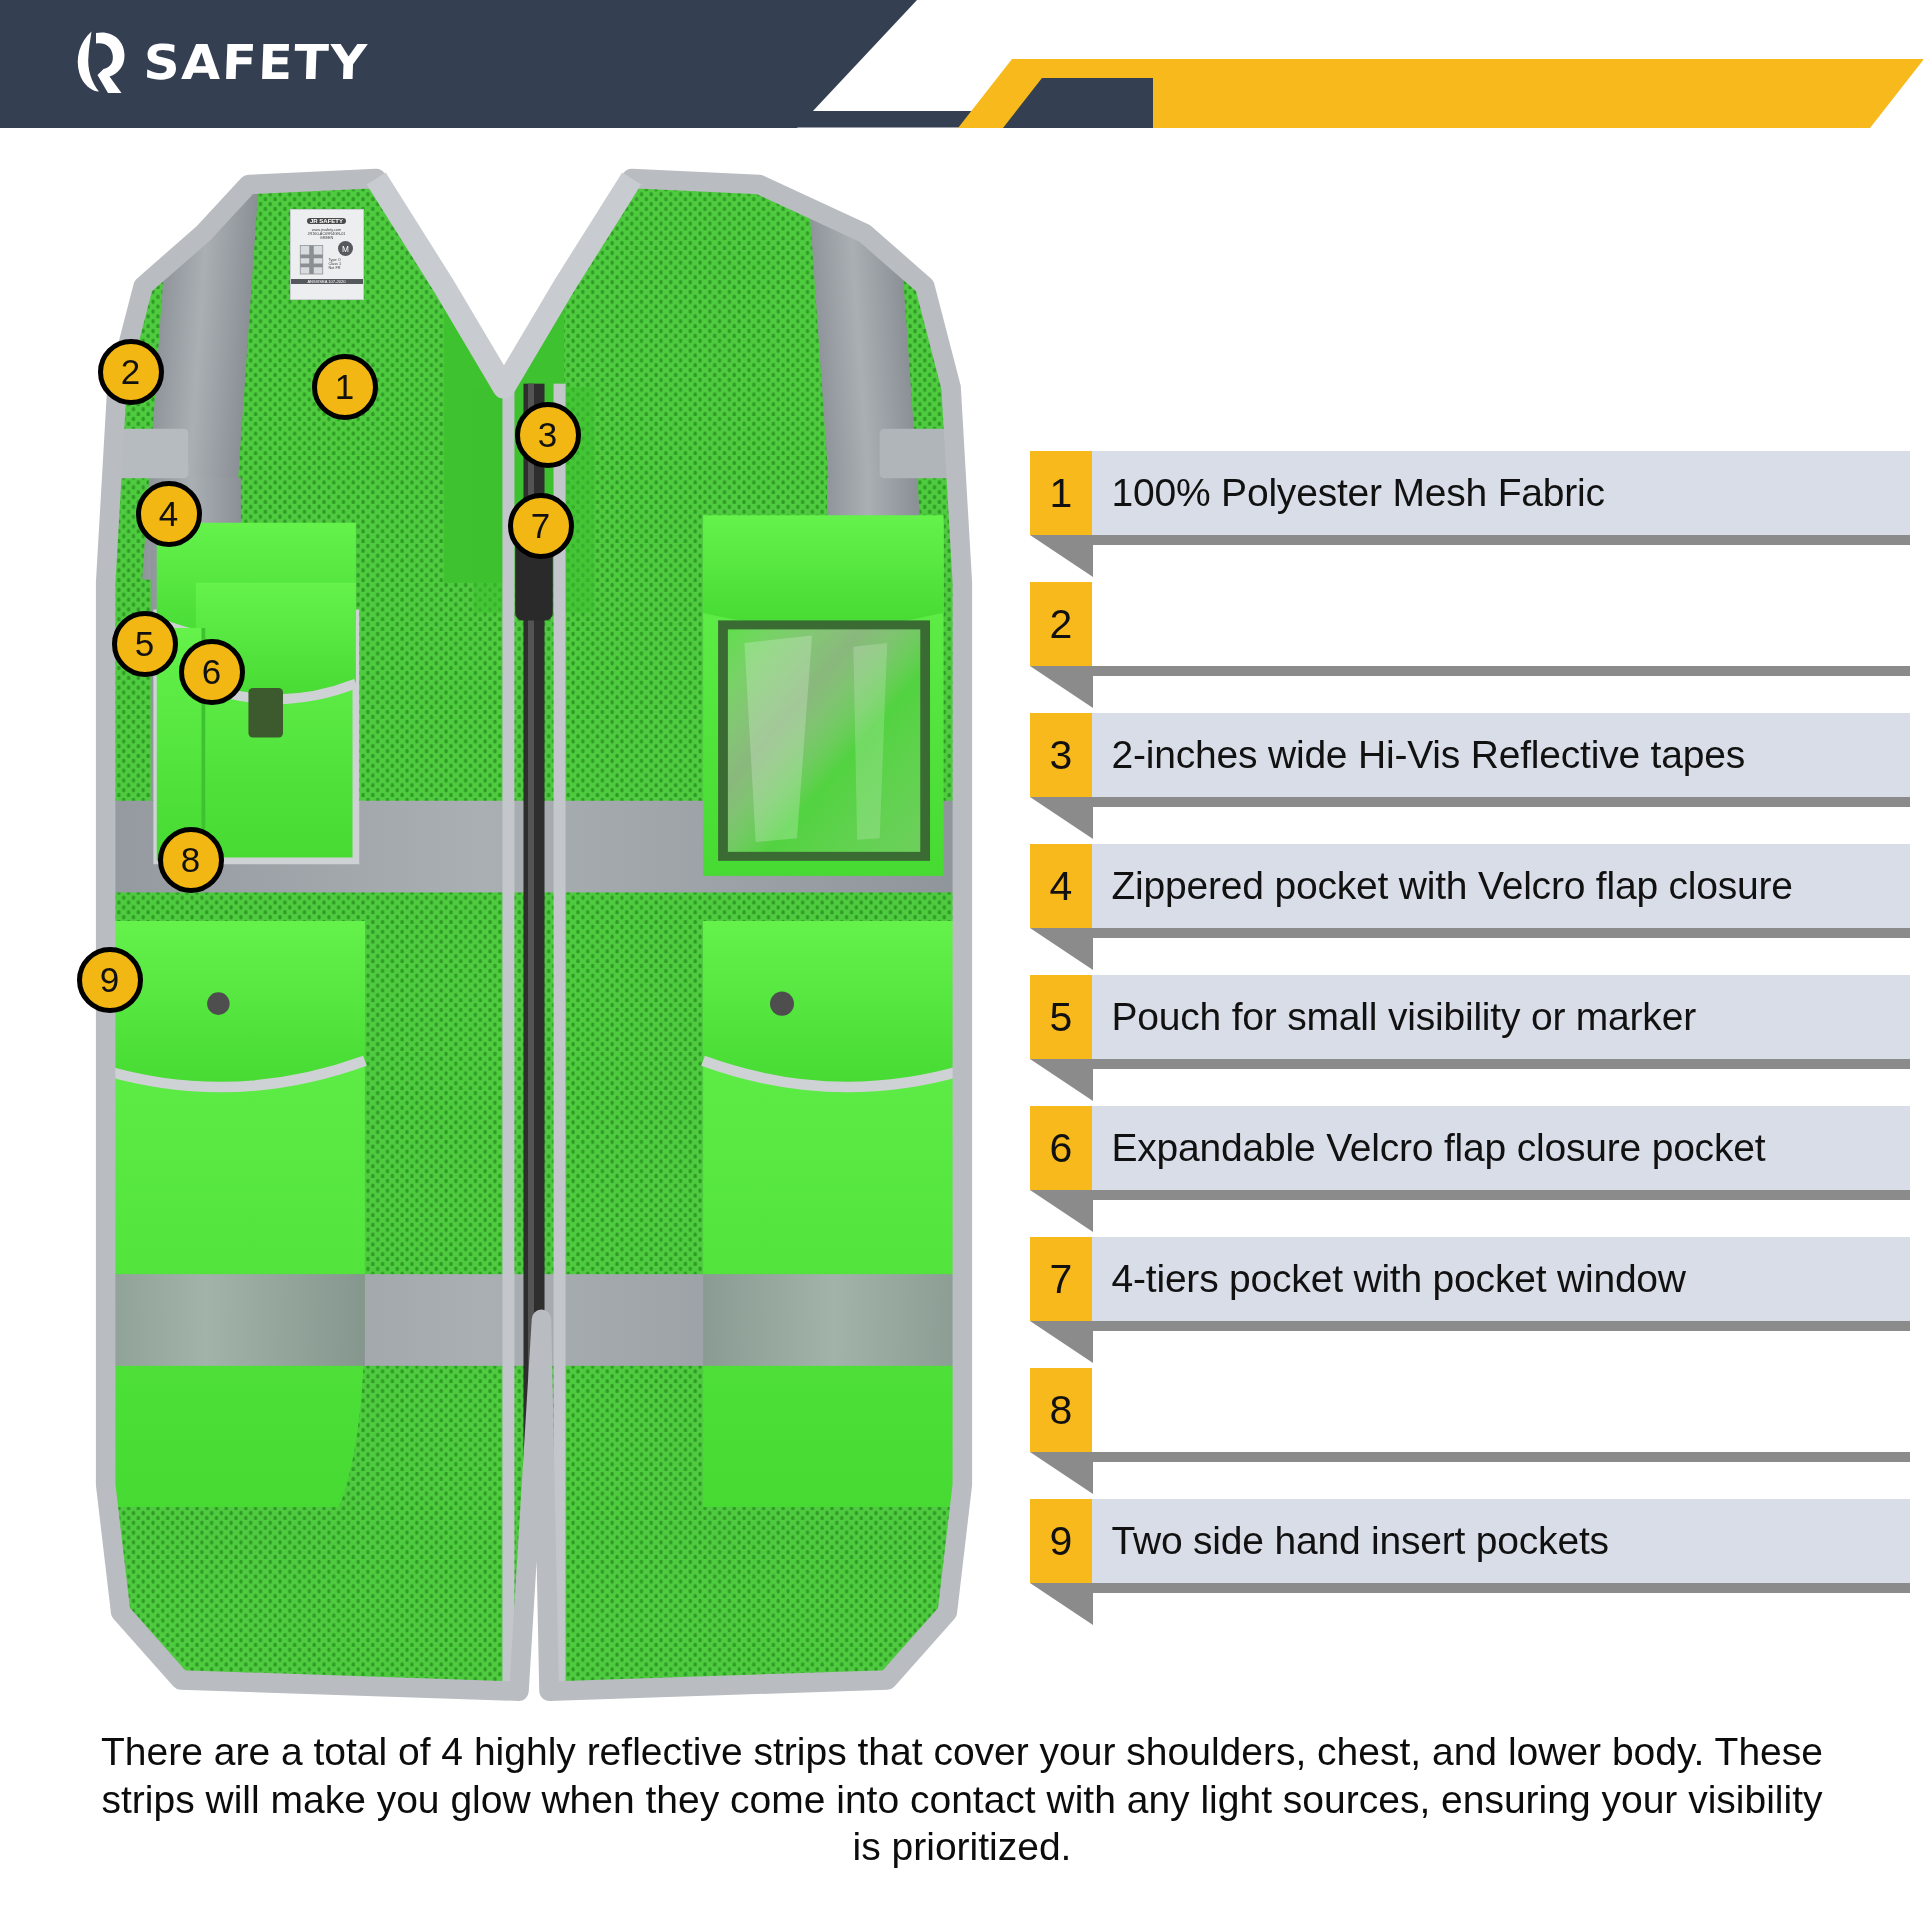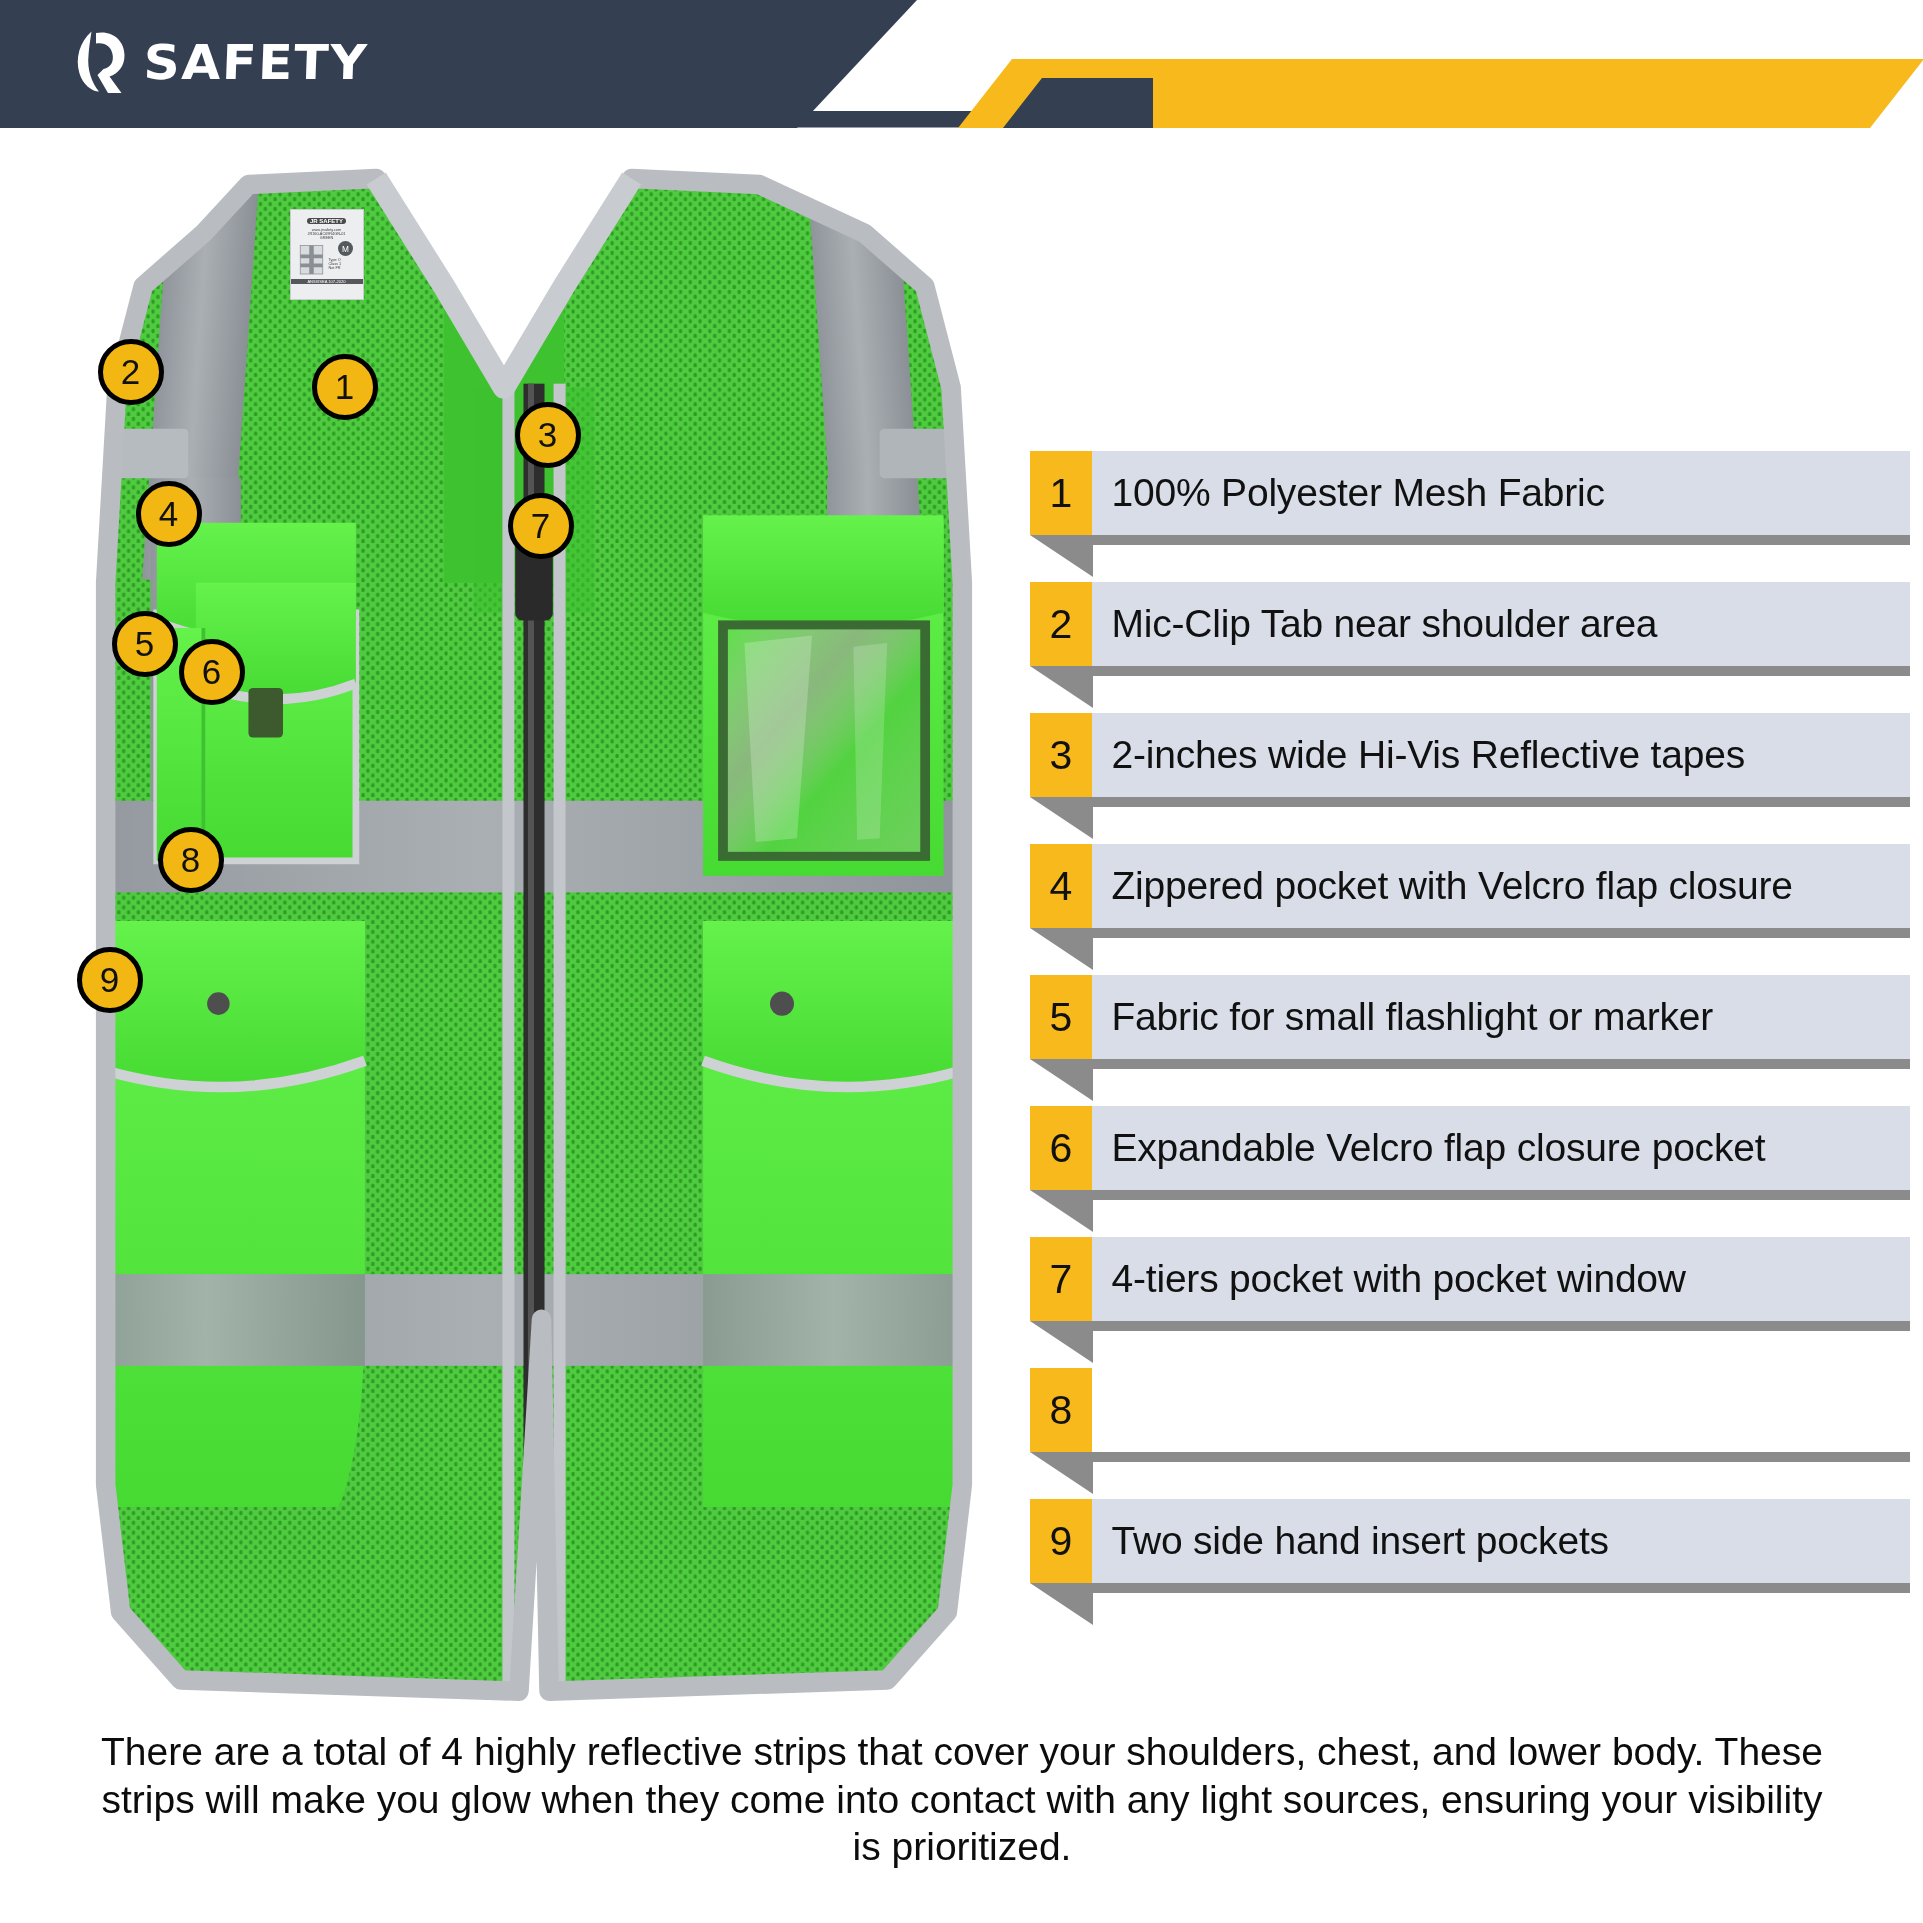--- a/index.html
+++ b/index.html
@@ -233,23 +233,20 @@
     <div class="fline"></div>
     <div class="fbar">
       <span class="flabel">100% Polyester Mesh Fabric</span>
     </div>
     <div class="fnum">1</div>
     <div class="ftri"></div>
   </div>
 
   <div class="frow">
     <div class="fline"></div>
-    <div class="fbar">
-      <span class="flabel">Mic-Clip Tab near shoulder area</span>
-    </div>
     <div class="fnum">2</div>
     <div class="ftri"></div>
   </div>
 
   <div class="frow">
     <div class="fline"></div>
     <div class="fbar">
       <span class="flabel">2-inches wide Hi-Vis Reflective tapes</span>
     </div>
     <div class="fnum">3</div>
@@ -261,21 +258,21 @@
     <div class="fbar">
       <span class="flabel">Zippered pocket with Velcro flap closure</span>
     </div>
     <div class="fnum">4</div>
     <div class="ftri"></div>
   </div>
 
   <div class="frow">
     <div class="fline"></div>
     <div class="fbar">
-      <span class="flabel">Fabric for small flashlight or marker</span>
+      <span class="flabel">Pouch for small visibility or marker</span>
     </div>
     <div class="fnum">5</div>
     <div class="ftri"></div>
   </div>
 
   <div class="frow">
     <div class="fline"></div>
     <div class="fbar">
       <span class="flabel">Expandable Velcro flap closure pocket</span>
     </div>

